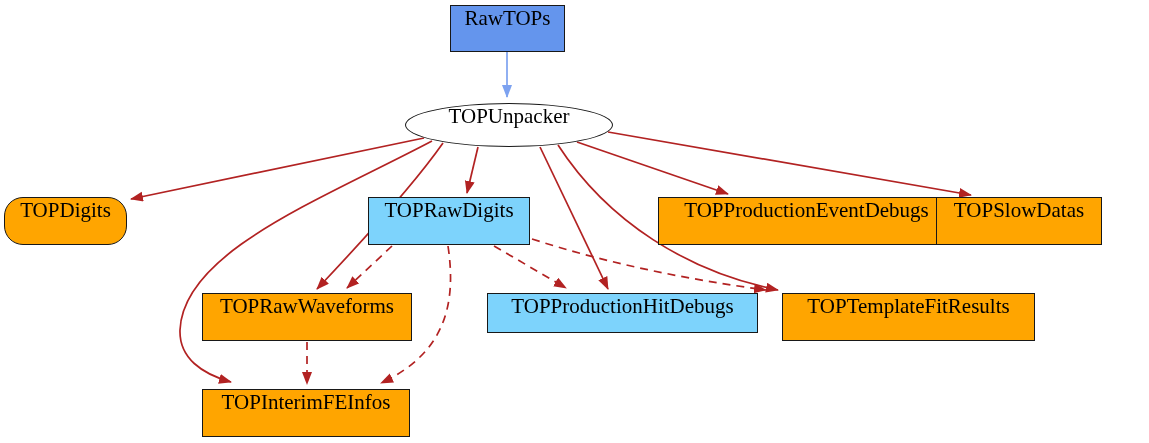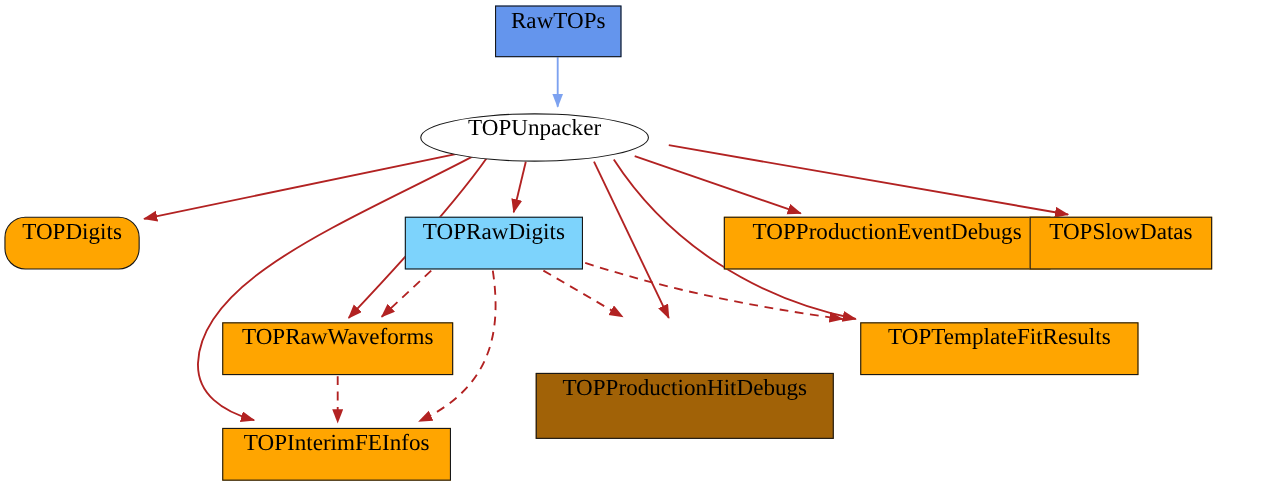--- a/index.html
+++ b/index.html
@@ -49,39 +49,39 @@
         <path d="M448,246 C456,300 448,352 381,383" fill="none" stroke="#b22222" stroke-width="1.7" stroke-dasharray="8 6" marker-end="url(#arrow-edge_red)"></path>
         <path d="M494,246 L566,288" fill="none" stroke="#b22222" stroke-width="1.7" stroke-dasharray="8 6" marker-end="url(#arrow-edge_red)"></path>
         <path d="M532,239 C610,264 685,279 766,290" fill="none" stroke="#b22222" stroke-width="1.7" stroke-dasharray="8 6" marker-end="url(#arrow-edge_red)"></path>
         <path d="M307,342 L307,384" fill="none" stroke="#b22222" stroke-width="1.7" stroke-dasharray="8 6" marker-end="url(#arrow-edge_red)"></path>
       </g>
   </svg>
   <div id="node-layer">
       <div class="node" style="left: 450px; top: 5px; width: 115px; height: 47px; background: rgb(100, 149, 237);">
         <span class="node-label">RawTOPs</span>
       </div>
-      <div class="node ellipse" style="left: 382px; top: 103px; width: 208px; height: 44px; background: rgb(255, 255, 255);">
+      <div class="node ellipse" style="left: 405px; top: 103px; width: 208px; height: 44px; background: rgb(255, 255, 255);">
         <span class="node-label">TOPUnpacker</span>
       </div>
       <div class="node" style="left: 4px; top: 197px; width: 123px; height: 48px; background: rgb(255, 165, 0); border-radius: 19px;">
         <span class="node-label">TOPDigits</span>
       </div>
       <div class="node" style="left: 368px; top: 197px; width: 162px; height: 48px; background: #7dd3fc;">
         <span class="node-label">TOPRawDigits</span>
       </div>
       <div class="node" style="left: 658px; top: 197px; width: 297px; height: 48px; background: rgb(255, 165, 0);">
         <span class="node-label">TOPProductionEventDebugs</span>
       </div>
       <div class="node" style="left: 936px; top: 197px; width: 166px; height: 48px; background: rgb(255, 165, 0);">
         <span class="node-label">TOPSlowDatas</span>
       </div>
       <div class="node" style="left: 202px; top: 293px; width: 210px; height: 48px; background: rgb(255, 165, 0);">
         <span class="node-label">TOPRawWaveforms</span>
       </div>
-      <div class="node" style="left: 487px; top: 293px; width: 271px; height: 60px; background: #a16207; margin-top: 46px;">
+      <div class="node" style="left: 487px; top: 293px; width: 271px; height: 40px; background: #7dd3fc;">
         <span class="node-label">TOPProductionHitDebugs</span>
       </div>
       <div class="node" style="left: 782px; top: 293px; width: 253px; height: 48px; background: rgb(255, 165, 0);">
         <span class="node-label">TOPTemplateFitResults</span>
       </div>
       <div class="node" style="left: 202px; top: 389px; width: 208px; height: 48px; background: rgb(255, 165, 0);">
         <span class="node-label">TOPInterimFEInfos</span>
       </div>
     </div>
 </div>

